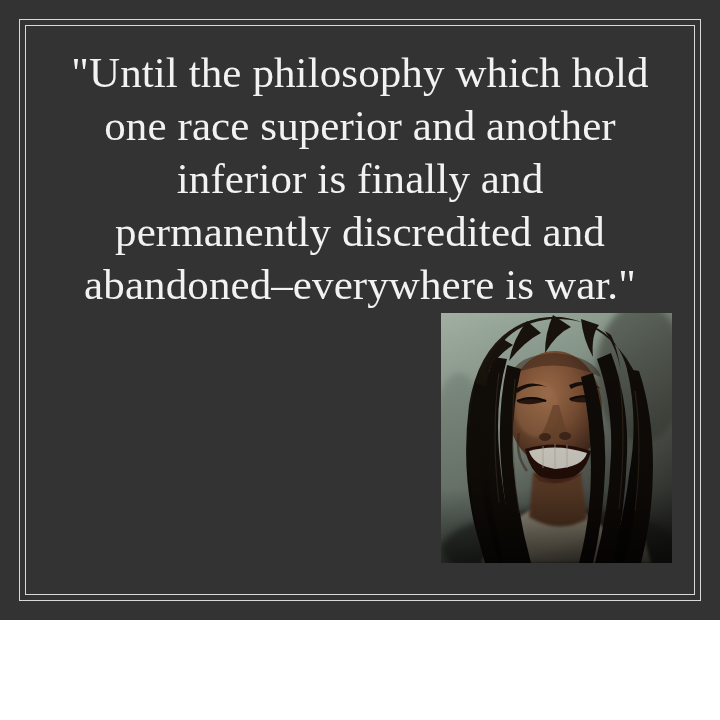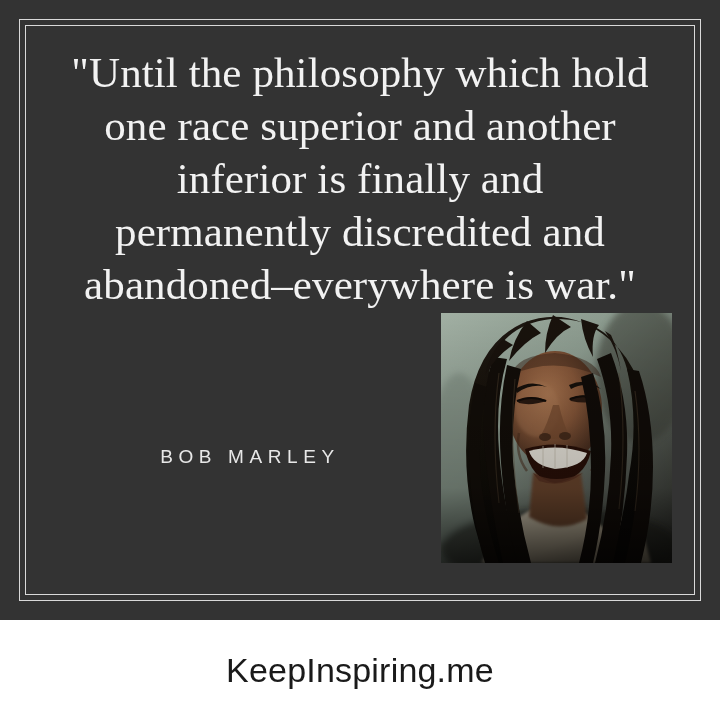--- a/index.html
+++ b/index.html
@@ -157,21 +157,20 @@
     <div class="step step-tr"></div>
     <div class="step step-bl"></div>
     <div class="step step-br"></div>
 
     <div class="quote-text">"Until the philosophy which hold
 one race superior and another
 inferior is finally and
 permanently discredited and
 abandoned–everywhere is war."</div>
 
-    <div class="attribution">BOB MARLEY</div>
 
     <div class="portrait">
       <svg width="231" height="250" viewBox="0 0 231 250" xmlns="http://www.w3.org/2000/svg" aria-hidden="true">
         <defs>
           <linearGradient id="bgGrad" x1="0" y1="0" x2="1" y2="1">
             <stop offset="0%" stop-color="#aab9ac"></stop>
             <stop offset="38%" stop-color="#93a396"></stop>
             <stop offset="68%" stop-color="#5c625a"></stop>
             <stop offset="100%" stop-color="#2a2a26"></stop>
           </linearGradient>
@@ -280,17 +279,14 @@
           <path d="M178 60 Q186 122 178 196"></path>
           <path d="M194 78 Q202 134 194 198"></path>
         </g>
 
         <rect width="231" height="250" fill="url(#vignette)"></rect>
       </svg>
     </div>
 
   </div>
 
-  <div class="footer">
-    <span class="footer-text">KeepInspiring.me</span>
-  </div>
 
 </div>
 
 </body></html>

